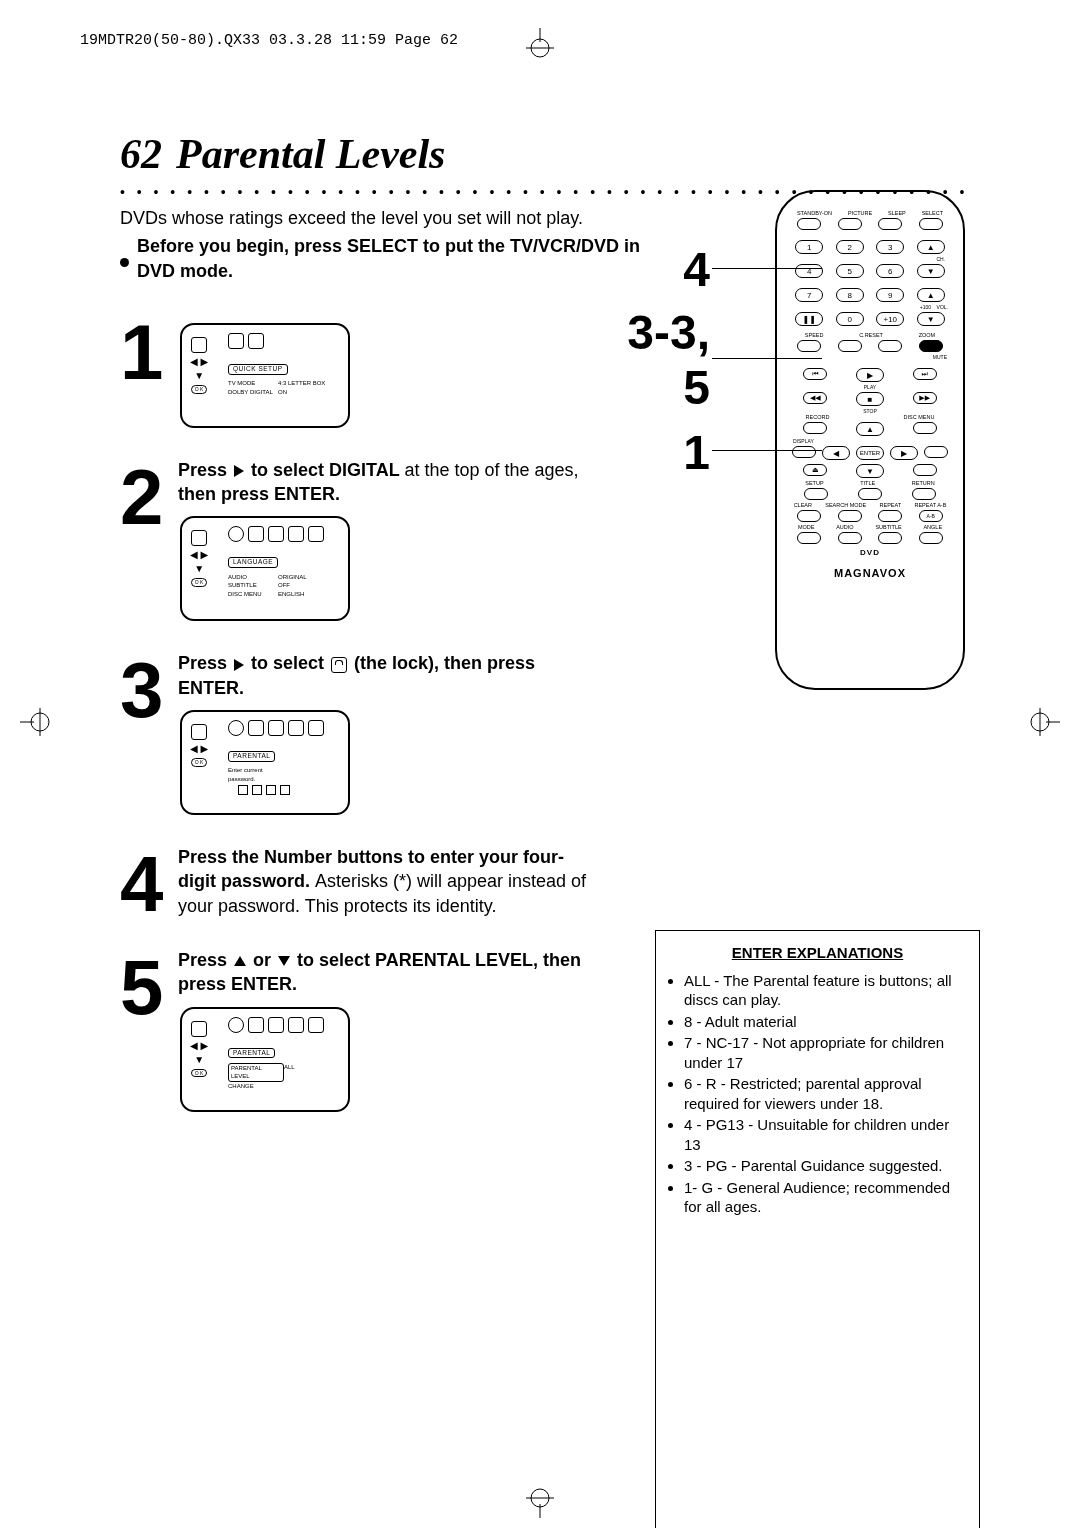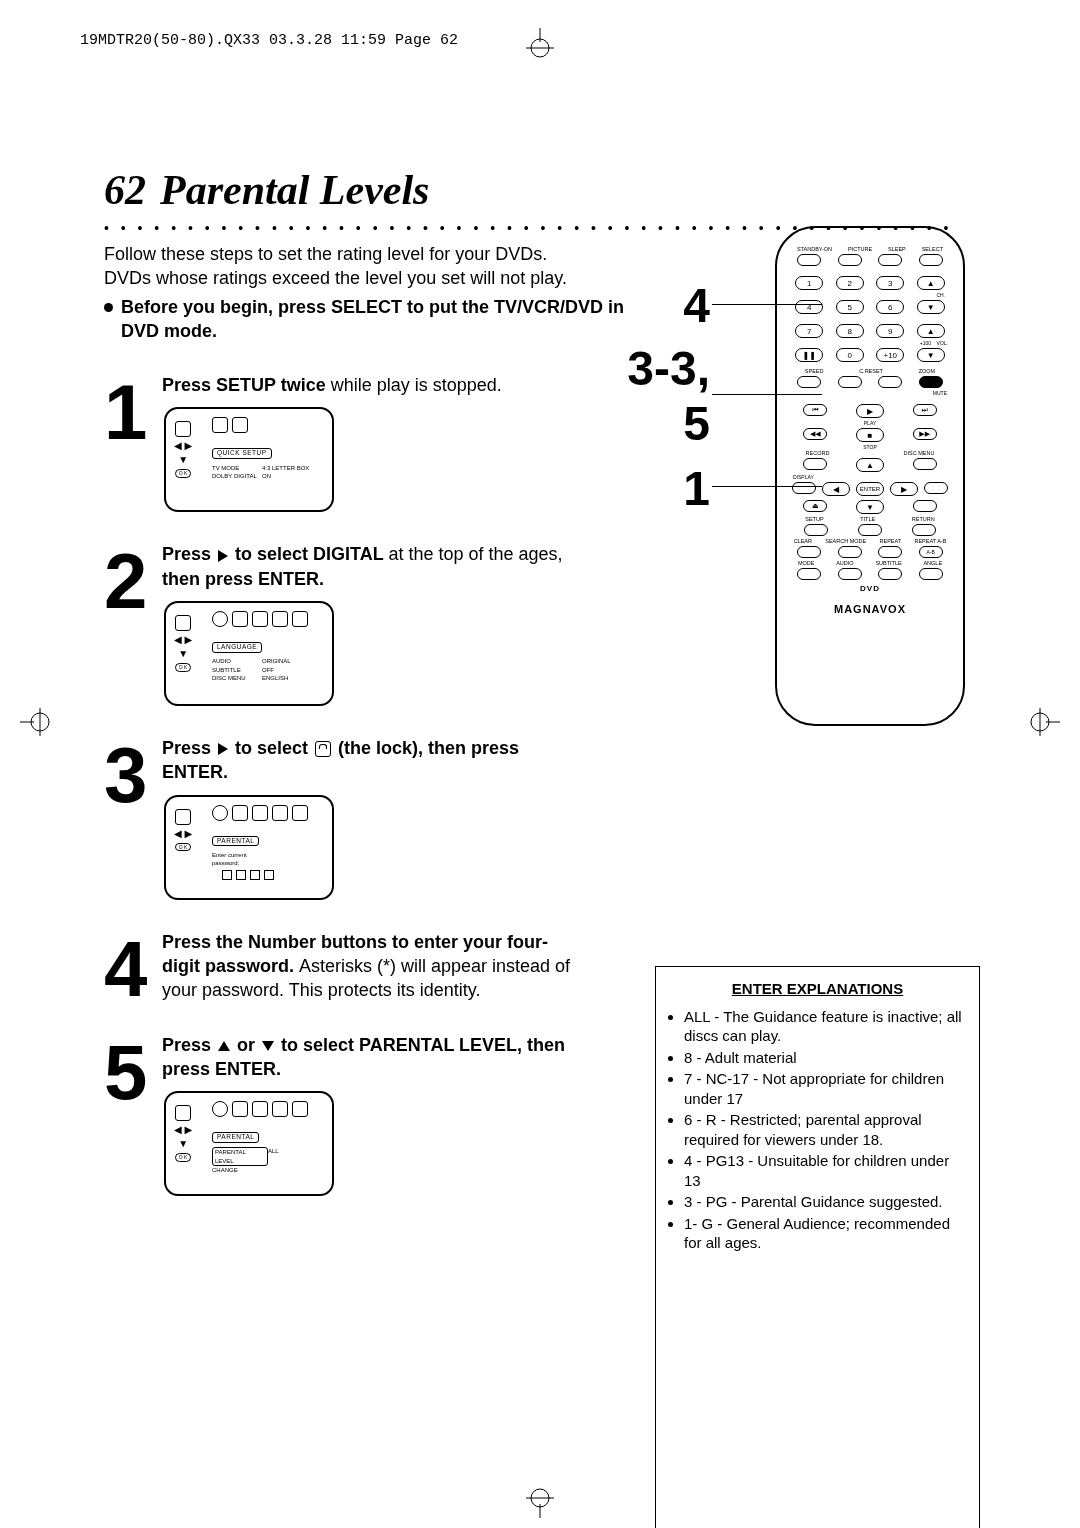--- a/index.html
+++ b/index.html
@@ -41,23 +41,22 @@
     position: absolute;
     top: 702px;
   }
   .crop-side-left { left: 20px; }
   .crop-side-right { right: 20px; }
   .crop svg { display:block; }
 
   .content {
     position: absolute;
     top: 130px;
-    left: 104px;
+    left: 120px;
     right: 100px;
-    margin-top: 36px;
   }
   .title {
     font-size: 42px;
     font-style: italic;
     font-weight: bold;
     font-family: "Georgia", "Times New Roman", serif;
     margin-bottom: 6px;
   }
   .title .num { font-style: italic; margin-right: 14px; }
   .dotline {
@@ -69,21 +68,21 @@
     height: 16px;
   }
   .intro {
     font-size: 18px;
     line-height: 1.35;
     margin-top: 6px;
     width: 540px;
   }
   .bullet-row {
     display: flex;
-    align-items: flex-start;
+    align-items: center;
     margin-top: 4px;
   }
   .bullet-dot {
     width: 9px; height: 9px; border-radius: 50%; background:#000;
     margin-top: 8px; margin-right: 8px; flex-shrink: 0;
   }
   .step-row {
     display: flex;
     align-items: flex-start;
     margin-top: 30px;
@@ -241,32 +240,30 @@
   <div class="header-line">19MDTR20(50-80).QX33  03.3.28 11:59  Page 62</div>
 
   <div class="content">
 
     <div class="title">
       <span class="num">62</span><span>Parental Levels</span>
     </div>
     <div class="dotline">• • • • • • • • • • • • • • • • • • • • • • • • • • • • • • • • • • • • • • • • • • • • • • • • • • • • • • • • • • • • • • • • • • • • • • • • • • • • • • • • • • • • • • • • • • • • • • • • • • • • • • • •</div>
 
     <div class="intro">
-      <div>Follow these steps to set the rating level for your DVDs.</div>
       <div>DVDs whose ratings exceed the level you set will not play.</div>
       <div class="bullet-row">
         <div class="bullet-dot"></div>
         <div><b>Before you begin, press SELECT to put the TV/VCR/DVD in DVD mode.</b></div>
       </div>
     </div>
 
     <div class="step-row">
       <div class="step-num">1</div>
       <div class="step-body">
-        <div><b>Press SETUP twice </b><span>while play is stopped.</span></div>
         <div class="osd">
           <div class="left-side">
             <div class="sqicon"></div>
             <div class="arrows">◀ ▶</div>
             <div class="arrows">▼</div>
             <div class="ok">O K</div>
           </div>
           <div class="iconrow">
               <div class="ic"></div>
               <div class="ic"></div>
@@ -536,21 +533,21 @@
       <span>3-3,</span>
     </div>
     <div class="callout" style="top:230px;right:270px;text-align:right;">5</div>
     <div class="callout-line" style="top:228px;right:158px;width:110px;"></div>
     <div class="callout" style="top:295px;right:270px;text-align:right;">1</div>
     <div class="callout-line" style="top:320px;right:158px;width:110px;"></div>
 
     <div class="rating-box" style="top:800px;">
       <div class="h">ENTER EXPLANATIONS</div>
       <ul>
-        <li>ALL - The Guidance feature is inactive; all discs can play.</li>
+        <li>ALL - The Parental feature is buttons; all discs can play.</li>
         <li>8 - Adult material</li>
         <li>7 - NC-17 - Not appropriate for children under 17</li>
         <li>6 - R - Restricted; parental approval required for viewers under 18.</li>
         <li>4 - PG13 - Unsuitable for children under 13</li>
         <li>3 - PG - Parental Guidance suggested.</li>
         <li>1- G - General Audience; recommended for all ages.</li>
       </ul>
     </div>
 
   </div>

